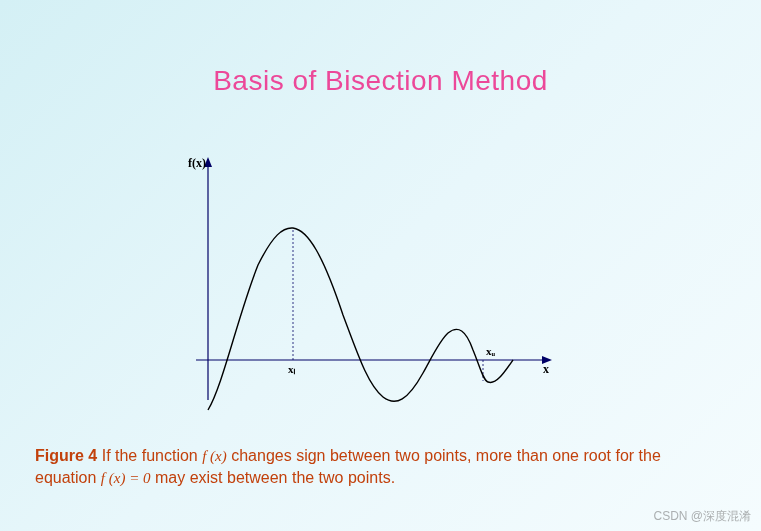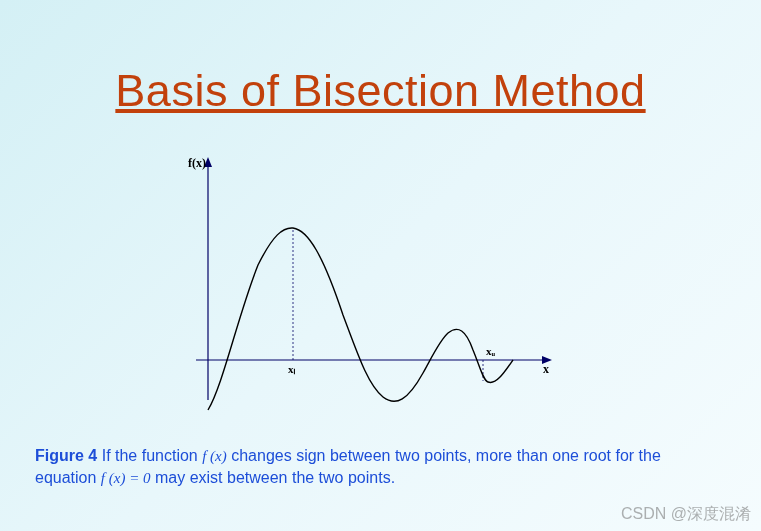--- a/index.html
+++ b/index.html
@@ -9,57 +9,56 @@
     }
     body {
       width: 761px;
       height: 531px;
       background: linear-gradient(135deg, #d4f0f5 0%, #e8f7fb 50%, #f5fcfe 100%);
       font-family: Arial, Helvetica, sans-serif;
       position: relative;
       overflow: hidden;
     }
     .title {
-      color: #c2410c;
-      font-size: 45px;
+      color: #ec4899;
+      font-size: 28px;
       font-weight: normal;
       text-align: center;
       padding-top: 65px;
       letter-spacing: 0.5px;
-      text-decoration: underline;
     }
     .chart-container {
       position: absolute;
       left: 188px;
       top: 155px;
       width: 370px;
       height: 260px;
     }
     .caption {
       position: absolute;
       left: 35px;
       top: 445px;
       width: 690px;
       font-size: 16px;
       line-height: 1.4;
-      color: #1d4ed8;
+      color: #c2410c;
     }
     .caption strong {
       font-weight: bold;
     }
     .math-fn {
       font-family: 'Times New Roman', serif;
       font-style: italic;
       font-size: 15px;
     }
     .watermark {
       position: absolute;
       right: 10px;
       bottom: 6px;
-      font-size: 16px;
+      font-size: 12px;
       color: rgba(100,100,100,0.5);
     }
   </style>
 </head>
 <body>
 
 <h1 class="title">Basis of Bisection Method</h1>
 
 <div class="chart-container">
   <svg width="370" height="260" viewBox="0 0 370 260">

